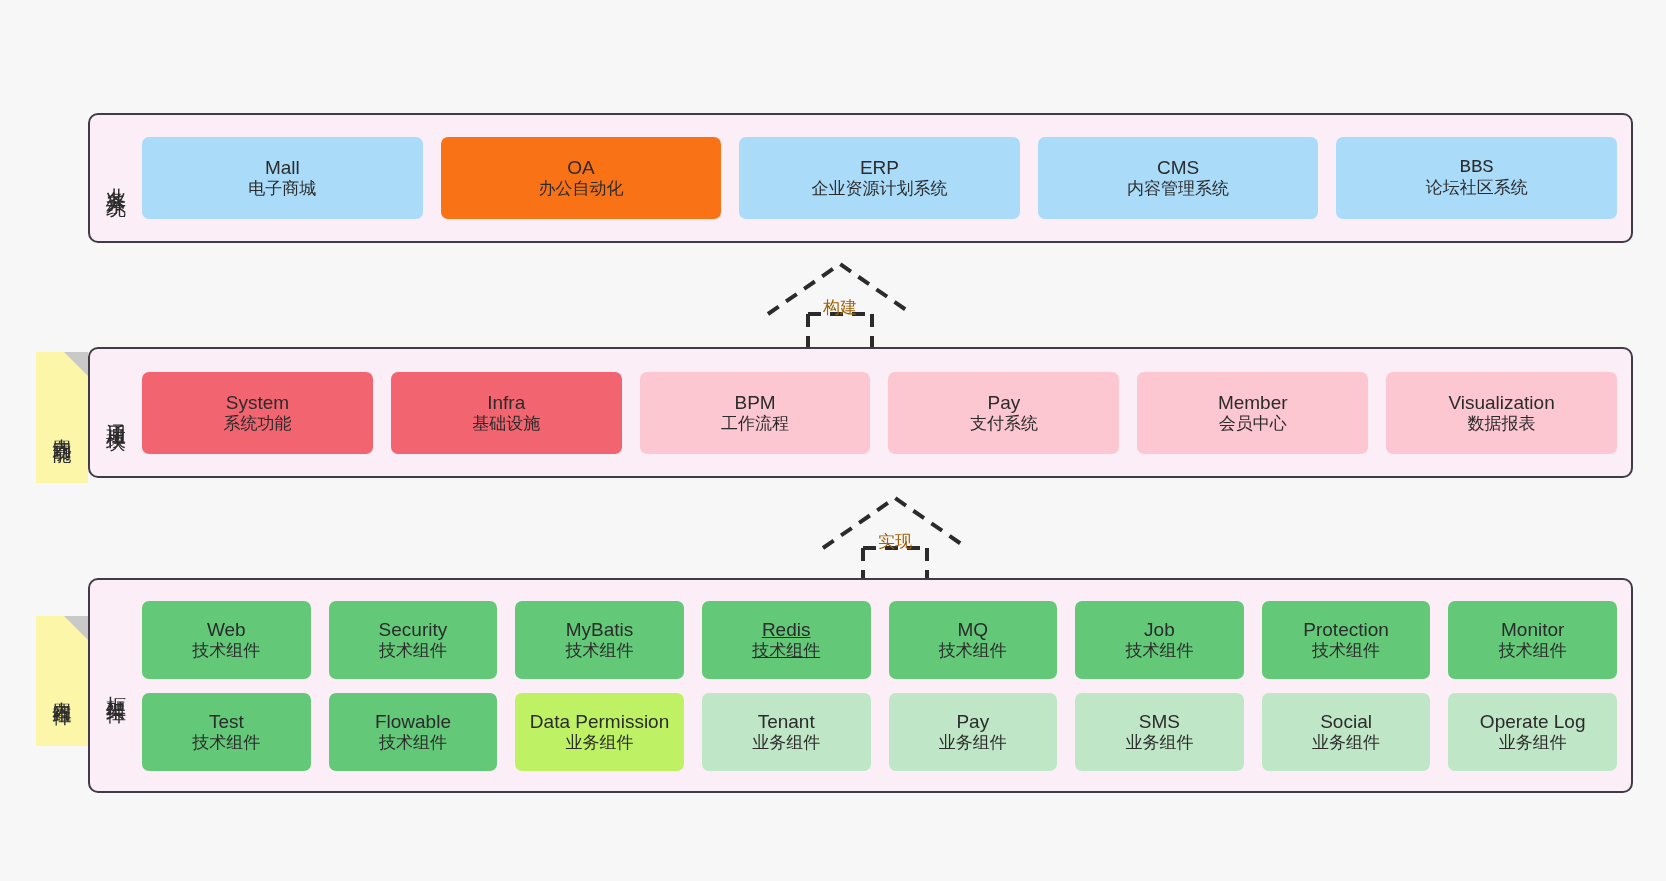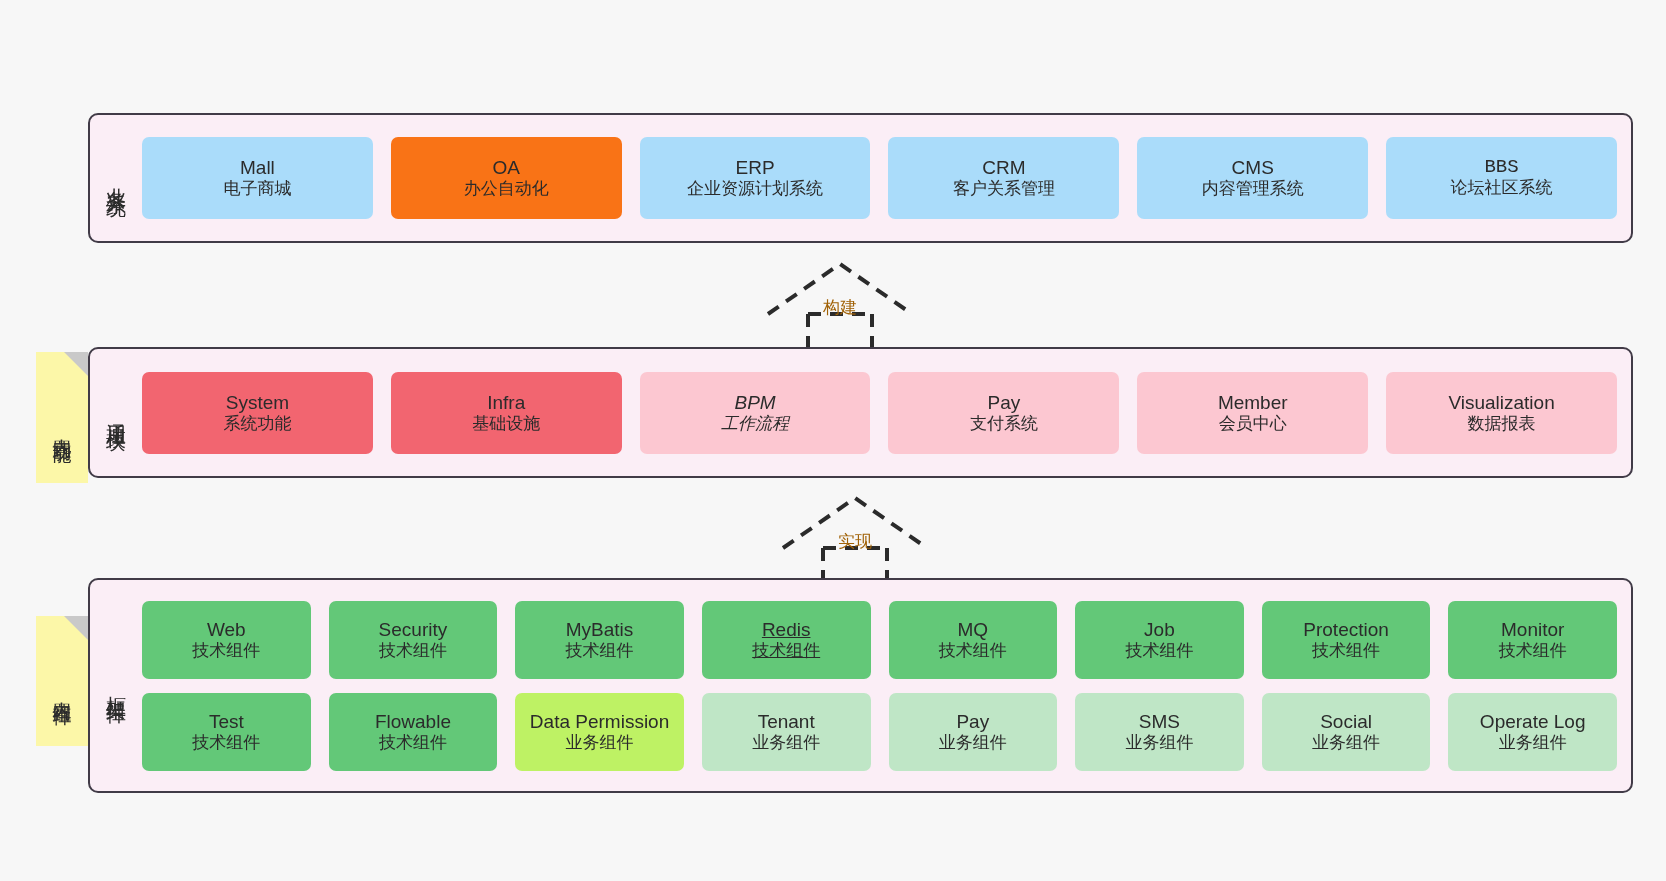--- a/index.html
+++ b/index.html
@@ -139,24 +139,20 @@
             <div class="t">Mall</div>
             <div class="s">电子商城</div>
           </div>
           <div class="cell" style="background: #f97316; height: 82px;">
             <div class="t">OA</div>
             <div class="s">办公自动化</div>
           </div>
           <div class="cell" style="background: rgb(170, 220, 250); height: 82px;">
             <div class="t">ERP</div>
             <div class="s">企业资源计划系统</div>
-          </div>
-          <div class="cell" style="background: rgb(170, 220, 250); height: 82px;">
-            <div class="t">CRM</div>
-            <div class="s">客户关系管理</div>
           </div>
           <div class="cell" style="background: rgb(170, 220, 250); height: 82px;">
             <div class="t">CMS</div>
             <div class="s">内容管理系统</div>
           </div>
           <div class="cell" style="background: rgb(170, 220, 250); height: 82px; font-family: Liberation Mono, monospace;">
             <div class="t">BBS</div>
             <div class="s">论坛社区系统</div>
           </div>
         </div>
@@ -185,41 +181,41 @@
     <div class="layer-body">
       <div class="row">
           <div class="cell" style="background: rgb(242, 101, 112); height: 82px;">
             <div class="t">System</div>
             <div class="s">系统功能</div>
           </div>
           <div class="cell" style="background: rgb(242, 101, 112); height: 82px;">
             <div class="t">Infra</div>
             <div class="s">基础设施</div>
           </div>
-          <div class="cell" style="background: rgb(252, 199, 209); height: 82px; font-style: italic;">
+          <div class="cell" style="background: rgb(252, 199, 209); height: 82px;">
             <div class="t">BPM</div>
             <div class="s">工作流程</div>
           </div>
           <div class="cell" style="background: rgb(252, 199, 209); height: 82px;">
             <div class="t">Pay</div>
             <div class="s">支付系统</div>
           </div>
           <div class="cell" style="background: rgb(252, 199, 209); height: 82px;">
             <div class="t">Member</div>
             <div class="s">会员中心</div>
           </div>
           <div class="cell" style="background: rgb(252, 199, 209); height: 82px;">
             <div class="t">Visualization</div>
             <div class="s">数据报表</div>
           </div>
         </div>
     </div>
   </div>
 
-  <div class="connector" style="left:775px; top:492px;">
+  <div class="connector" style="left:815px; top:492px;">
     <svg width="160" height="92" viewBox="0 0 160 92" aria-hidden="true">
       <g fill="none" stroke="#2b2b2b" stroke-width="4" stroke-dasharray="13 9" stroke-linecap="butt">
         <path d="M 8 56 L 80 6 L 152 56"></path>
         <path d="M 48 56 L 112 56"></path>
         <path d="M 48 56 L 48 92"></path>
         <path d="M 112 56 L 112 92"></path>
       </g>
     </svg>
     <span class="clabel">实现</span>
   </div>

